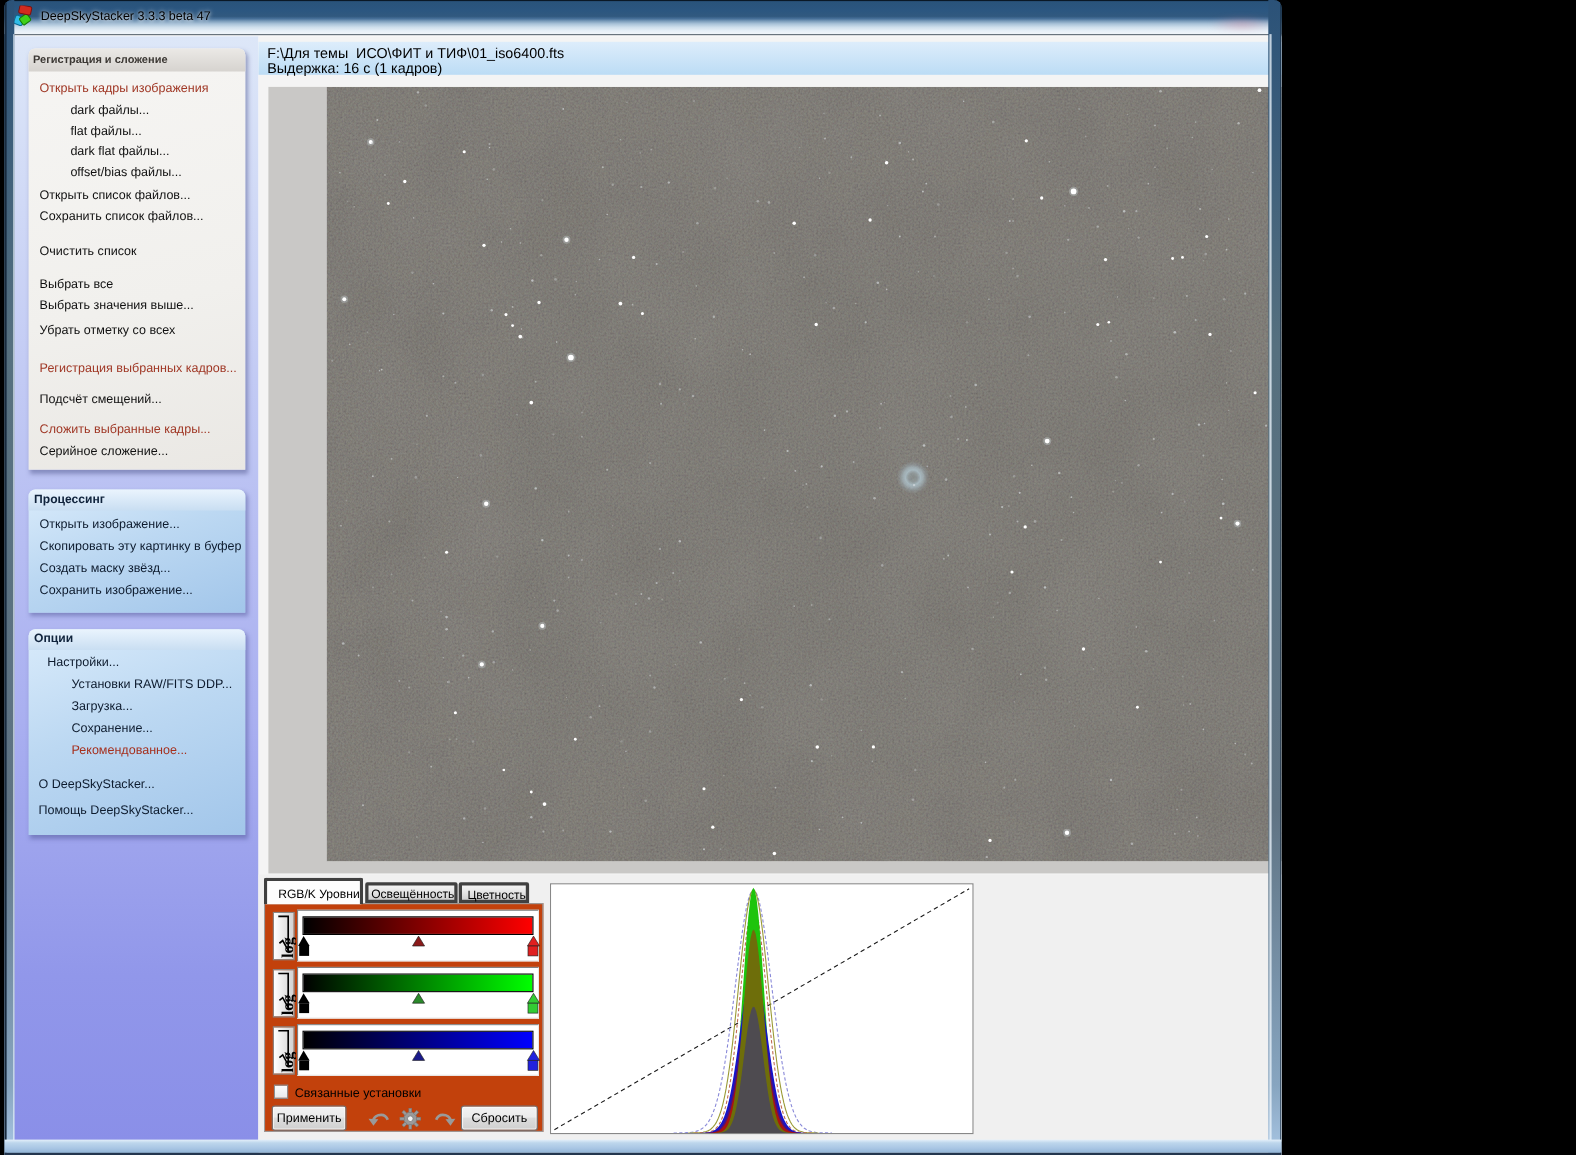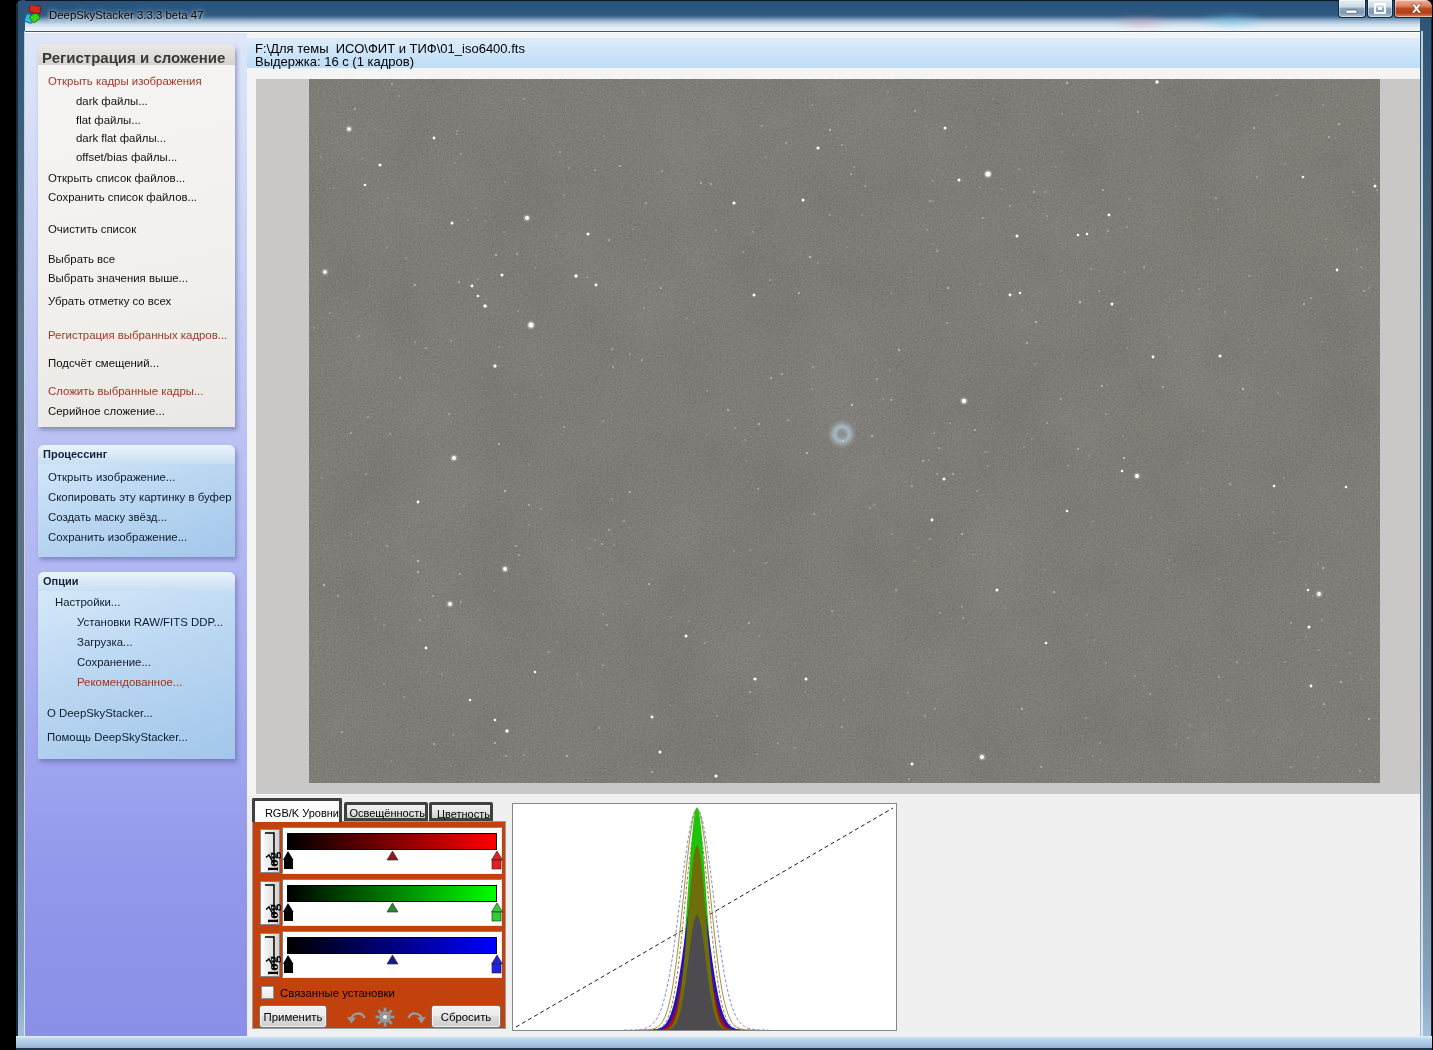--- a/index.html
+++ b/index.html
@@ -1,16 +1,16 @@
 <!DOCTYPE html>
 <html><head><meta charset="utf-8">
 <style>
 *{margin:0;padding:0;box-sizing:border-box}
 html,body{width:1433px;height:1050px;overflow:hidden;font-family:"Liberation Sans",sans-serif;background:#000}
-#win{position:absolute;left:16px;top:0;width:1416px;height:1050px;border-radius:7px 7px 0 0;overflow:hidden;
+#win{position:absolute;left:4px;top:0;width:1161px;height:1050px;border-radius:7px 7px 0 0;overflow:hidden;
  background:linear-gradient(#3f6382,#5b7181 30%,#667888 70%,#8aa8c4 92%,#a9c6e4)}
 
 #edgeL,#edgeR{position:absolute;top:0;bottom:0;width:9px;z-index:5}
 #edgeL{left:0;background:linear-gradient(#2b5278,#56707f 30%,#5f7383 70%,#87a5c0 94%,#a9c6e4)}
 #edgeR{right:0;width:12px;background:linear-gradient(#2b5278,#56707f 30%,#5f7383 70%,#87a5c0 94%,#a9c6e4)}
 #edgeL::before{content:"";position:absolute;left:0;top:0;bottom:0;width:1.5px;background:#17293c}
 #edgeR::before{content:"";position:absolute;right:0;top:0;bottom:0;width:1.5px;background:#17293c}
 #edgeL::after{content:"";position:absolute;right:0;top:31px;bottom:10px;width:1.5px;background:rgba(240,248,255,.75)}
 #edgeR::after{content:"";position:absolute;left:1px;top:31px;bottom:10px;width:1.5px;background:rgba(240,248,255,.75)}
 #titlebar{position:absolute;left:0;top:0;right:0;height:31px;z-index:4;
@@ -24,21 +24,21 @@
 .wbtn{height:18px;border:1px solid #12283e;border-top:none;position:relative;display:flex;align-items:center;justify-content:center;box-shadow:inset 0 0 0 1px rgba(255,255,255,.45)}
 #bmin{width:28px;border-radius:0 0 4px 4px;background:linear-gradient(#e8eff5 0%,#ccd9e4 40%,#8fa7bd 50%,#7f98b0 75%,#a8c4dc 100%)}
 #bmax{width:26px;border-radius:0 0 4px 4px;background:linear-gradient(#e8eff5 0%,#ccd9e4 40%,#8fa7bd 50%,#7f98b0 75%,#a8c4dc 100%);margin-left:1px}
 #bclose{width:45px;border-radius:0 0 4px 4px;background:linear-gradient(#efb19a 0%,#dd8364 35%,#bd4a20 50%,#b03d16 75%,#dd8a60 100%);margin-left:1px}
 #client{position:absolute;left:9px;top:31px;width:1412px;height:1006px;z-index:3;border-top:1px solid #4a5561;background:#fff}
 
 #sidebar{position:absolute;left:0;top:1px;width:222px;height:100%;
  background:linear-gradient(#dde7f8 0%,#c3cbf4 30%,#a9aff0 62%,#9197ea 85%,#8a8fe8 100%)}
 .panel{position:absolute;left:13px;width:197px;border-radius:5px 5px 0 0}
 #p1{top:11px;height:383px;background:linear-gradient(168deg,#f6f5f3 0%,#f1f0ed 60%,#eae8e4 100%);box-shadow:2px 3px 4px rgba(90,95,150,.55);border-radius:6px 6px 0 0}
-#p1 .ptitle{height:21px;border-radius:6px 6px 0 0;background:linear-gradient(#ebe9e6,#d6d3cf);color:#3c3834;font-weight:bold;font-size:15px;padding:5px 0 0 4px}
+#p1 .ptitle{height:21px;border-radius:6px 6px 0 0;background:linear-gradient(#ebe9e6,#d6d3cf);color:#3c3834;font-weight:bold;font-size:10px;padding:5px 0 0 4px}
 .plink{position:absolute;font-size:11.4px;color:#101010;white-space:nowrap}
 .red{color:#a03826}
 #p2,#p3{background:linear-gradient(160deg,#d9ebfb 0%,#bcd8f2 45%,#a2c6ea 100%);box-shadow:2px 3px 4px rgba(80,85,150,.5);border-radius:6px 6px 0 0}
 #p2{top:412px;height:112px}
 #p3{top:539px;height:187px}
 .btitle{height:19px;border-radius:6px 6px 0 0;background:linear-gradient(#eaf4fd,#c9def2);color:#10233c;font-weight:bold;font-size:11px;padding:3px 0 0 5px}
 #p2 .plink,#p3 .plink{color:#0d1b2e}
 #p3 .plink.red{color:#a5301e}
 
 #main{position:absolute;left:222px;top:1px;right:0;height:100%;background:#f4f4f4}

